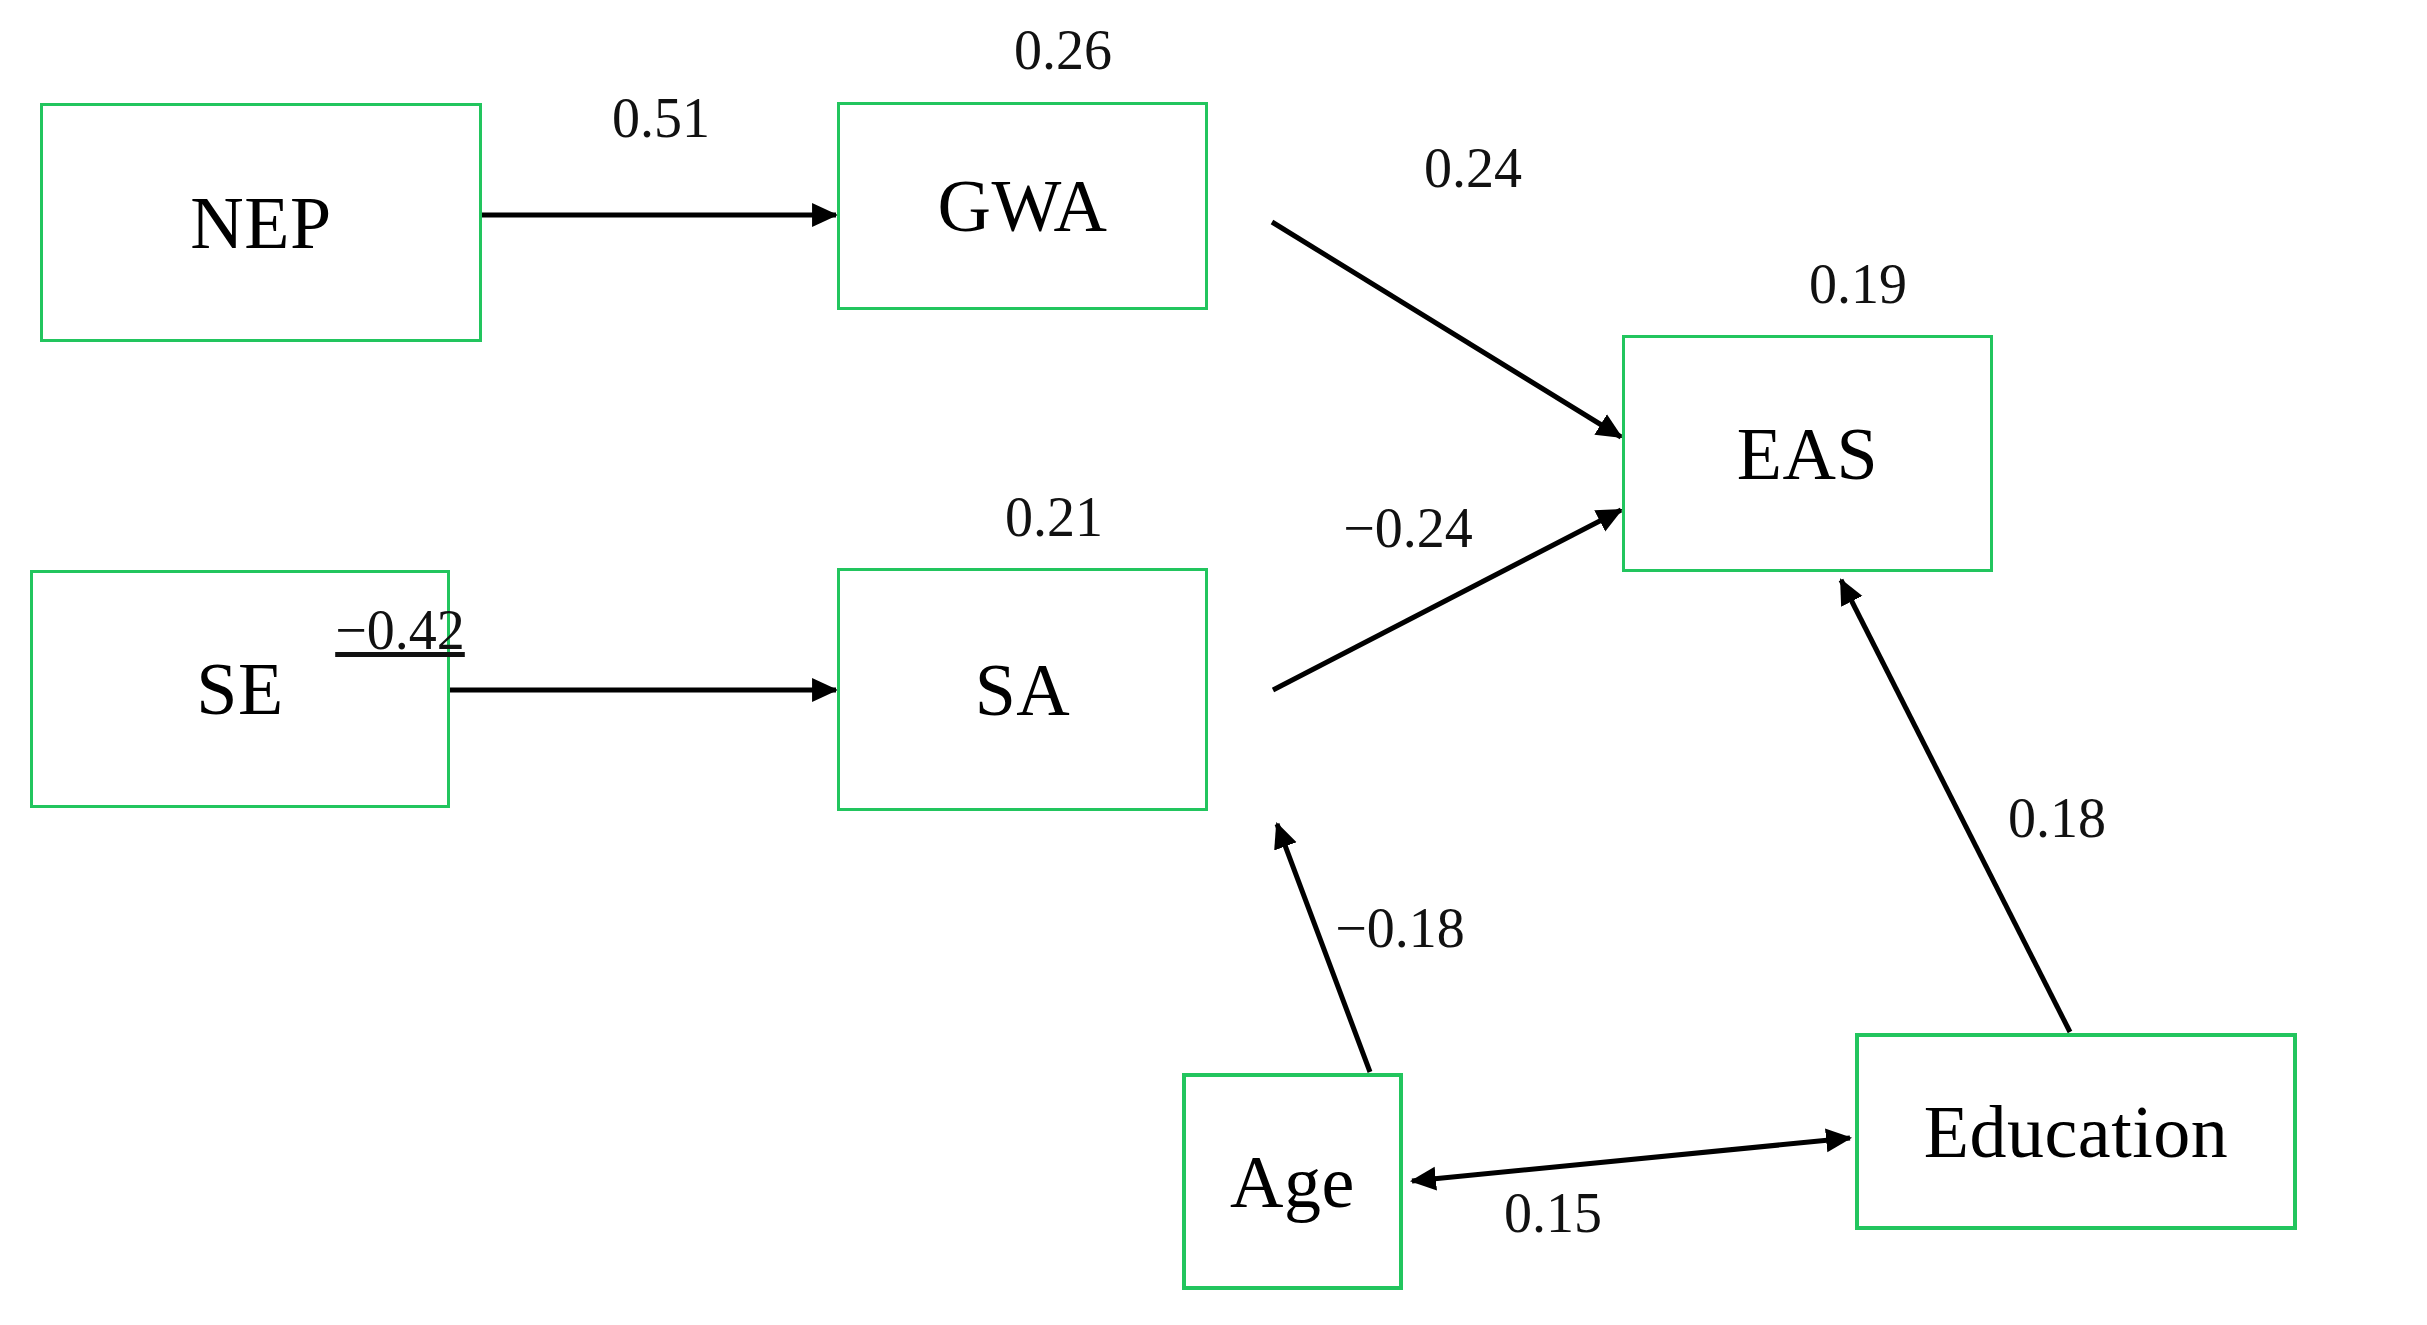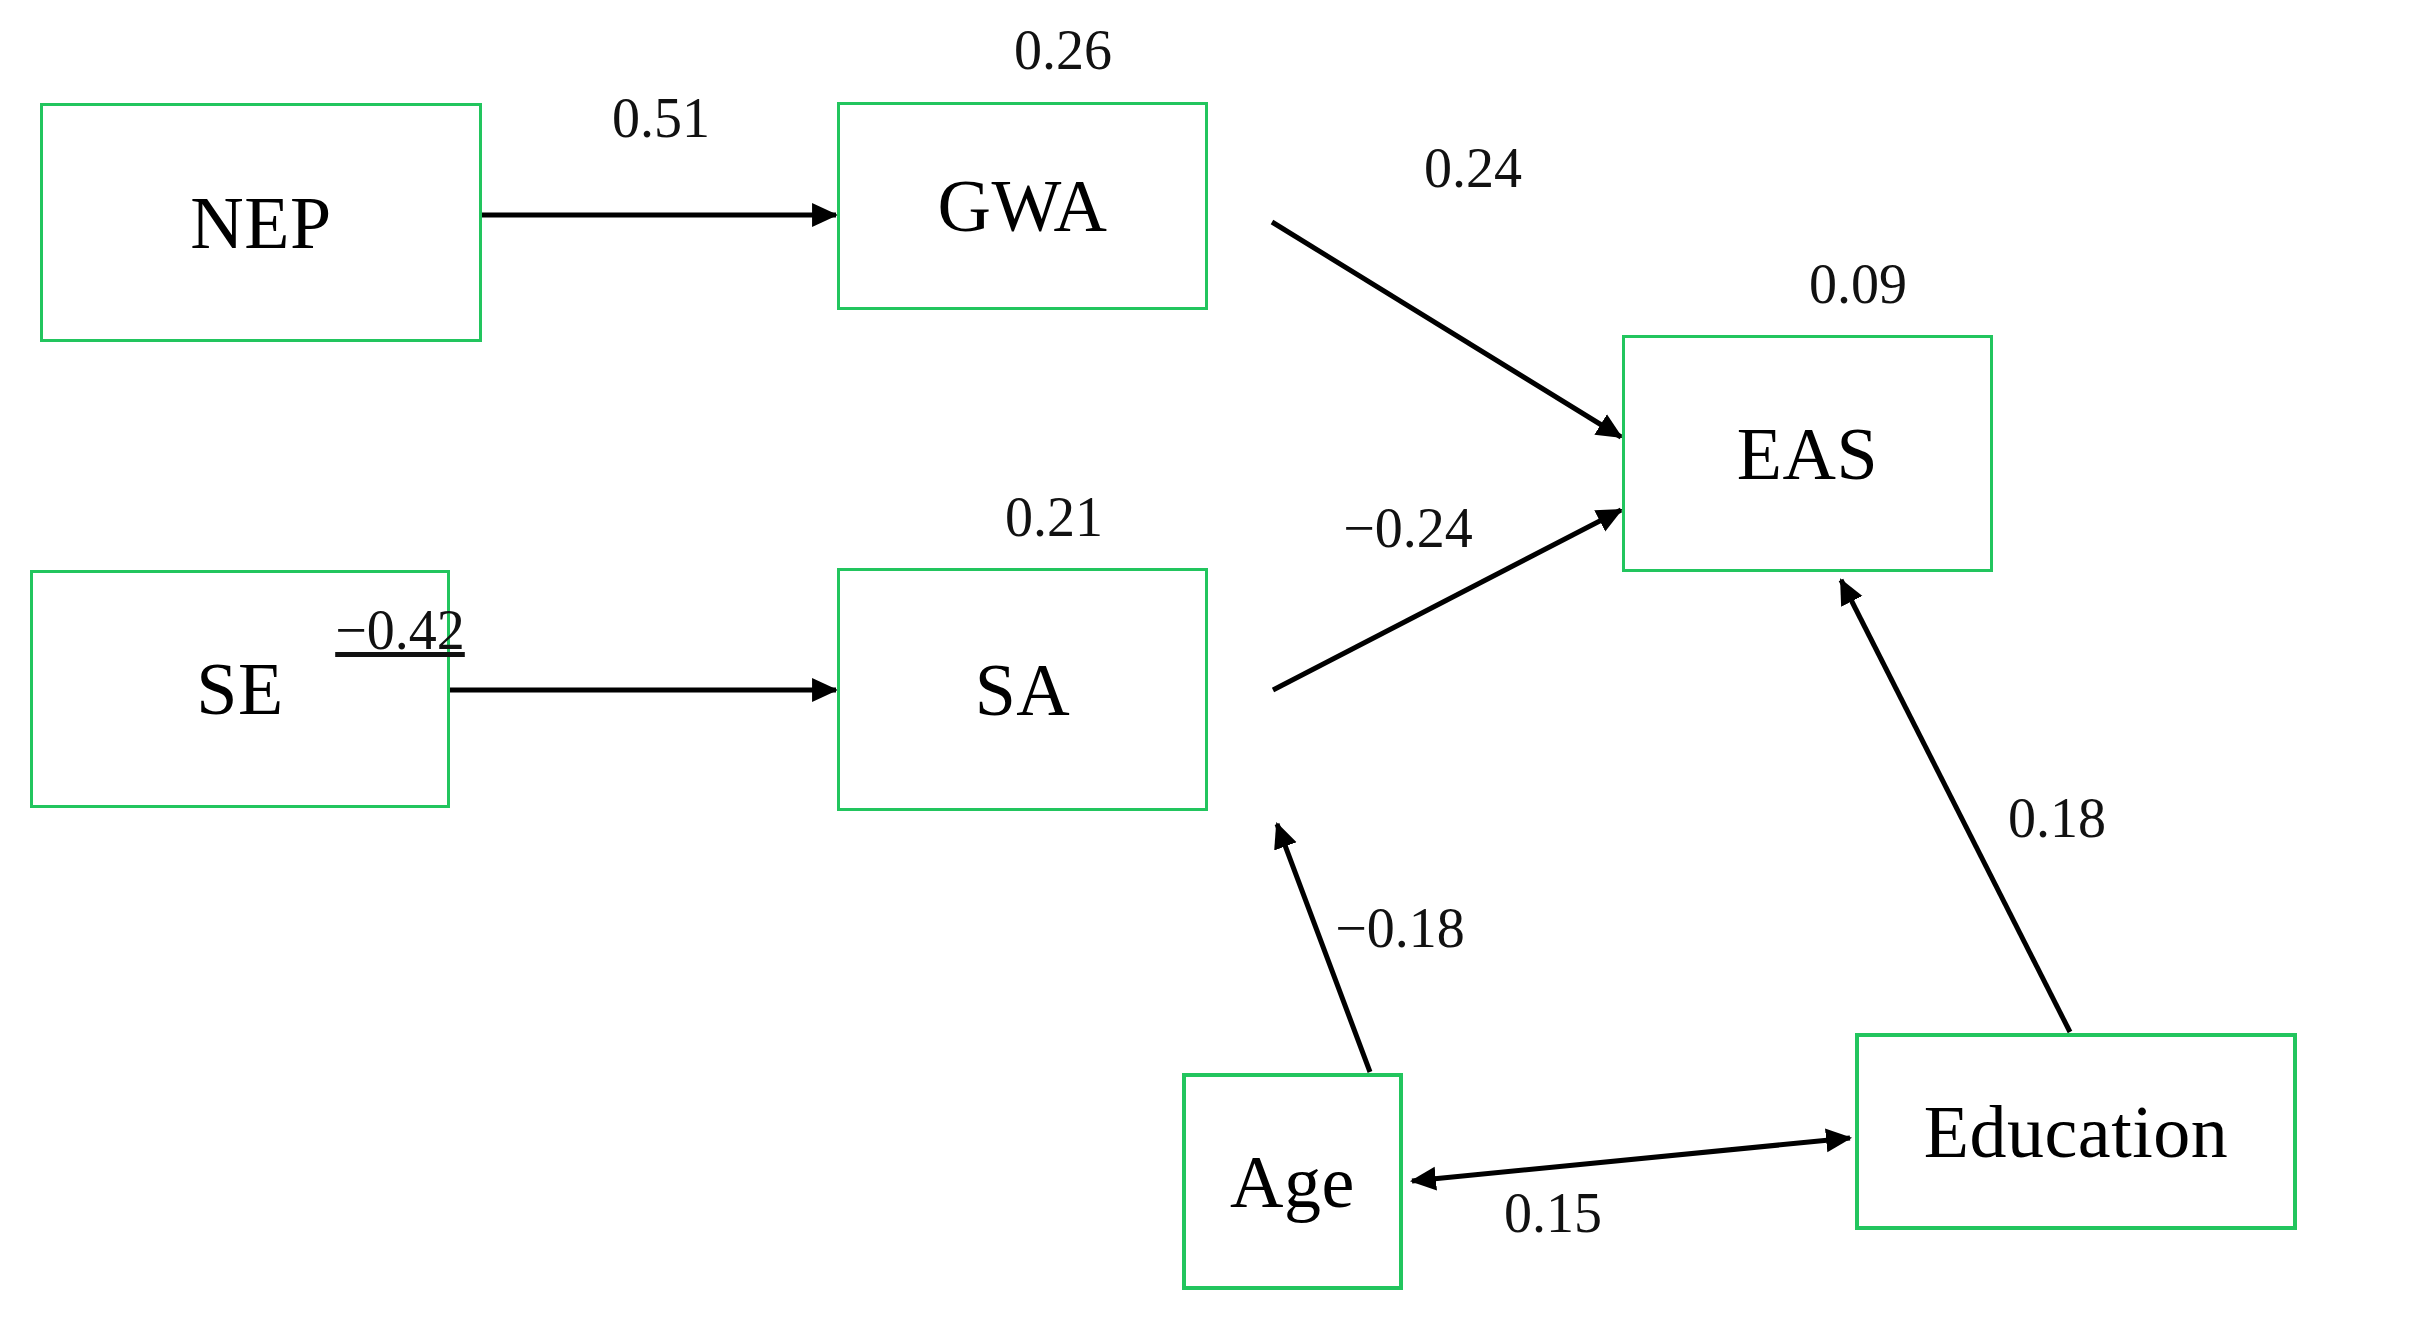--- a/index.html
+++ b/index.html
@@ -106,21 +106,21 @@
   <div class="node node-thin" style="left:1182px; top:1073px; width:221px; height:217px;">
     <span class="node-label">Age</span>
   </div>
 
   <div class="node node-thin" style="left:1855px; top:1033px; width:442px; height:197px;">
     <span class="node-label">Education</span>
   </div>
 
   <div class="r2-label" style="left:1013px; top:22px; width:100px; text-align:center;">0.26</div>
 
-  <div class="r2-label" style="left:1808px; top:256px; width:100px; text-align:center;">0.09</div>
+  <div class="r2-label" style="left:1808px; top:256px; width:100px; text-align:center;">0.19</div>
 
   <div class="r2-label" style="left:1003px; top:489px; width:100px; text-align:right;">0.21</div>
 
   <div class="edge-label" style="left:611px; top:90px; width:100px; text-align:center;">0.51</div>
 
   <div class="edge-label" style="left:1423px; top:140px; width:100px; text-align:center;">0.24</div>
 
   <div class="edge-label" style="left:325px; top:602px; width:150px; text-align:center;text-decoration:underline;">−0.42</div>
 
   <div class="edge-label" style="left:1333px; top:500px; width:150px; text-align:center;">−0.24</div>

